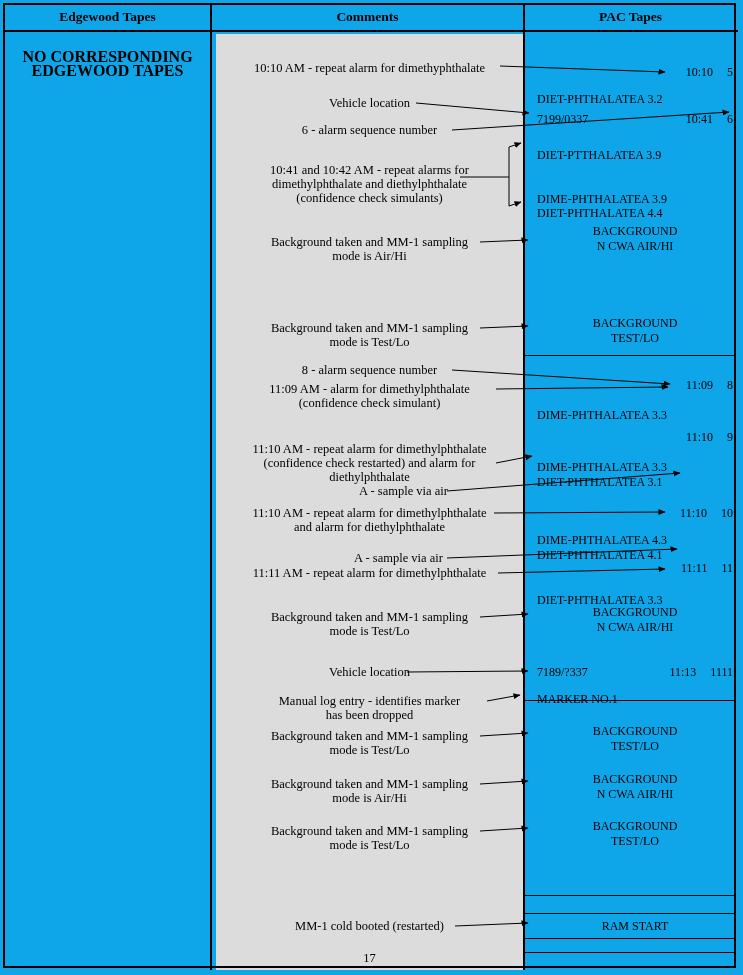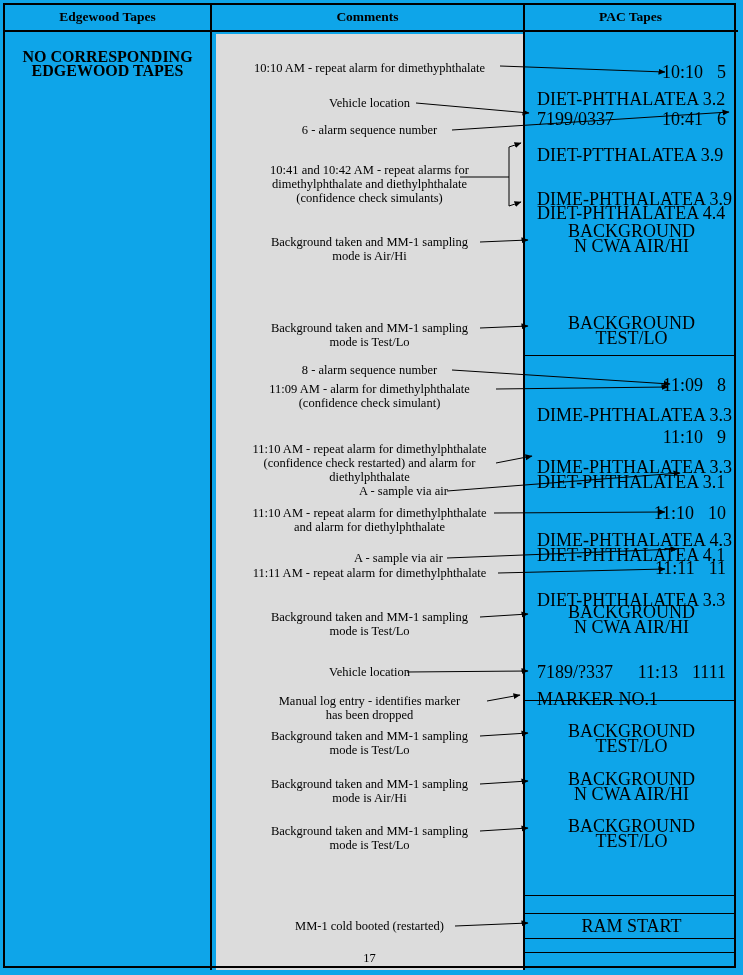--- a/index.html
+++ b/index.html
@@ -12,21 +12,21 @@
   .vdiv { position:absolute; top:3px; bottom:5px; width:2px; background:#000; }
   .hdr-line { position:absolute; left:3px; width:735px; top:30px; height:2px; background:#000; }
   .cell { position:absolute; top:6px; height:24px; line-height:22px; text-align:center; font-weight:bold; font-size:13.5px; }
   .h1 { left:5px;  width:205px; }
   .h2 { left:212px; width:311px; }
   .h3 { left:525px; width:211px; }
   .gray-panel { position:absolute; left:216px; width:307px; top:34px; bottom:5px; background:#dcdcdc; }
   .note { position:absolute; left:5px; width:205px; top:50px; text-align:center; font-weight:bold; font-size:16px; line-height:14px; }
   .comment { position:absolute; left:216px; width:307px; text-align:center; font-size:12.5px; line-height:14px; }
   .comment .cl { white-space:nowrap; }
-  .pac { position:absolute; left:527px; width:207px; box-sizing:border-box; padding:0 8px 0 10px; font-size:18px; line-height:14px; height:15px; display:flex; }
+  .pac { position:absolute; left:527px; width:207px; box-sizing:border-box; padding:0 1px 0 10px; font-size:12px; line-height:14px; height:15px; display:flex; }
   .pac span { white-space:nowrap; }
   .tn { justify-content:flex-end; gap:14px; }
   .nv { padding-right:20px;margin-top:12px; }
   .marker-row { padding-right:2px; }
   .three span.mid { margin-left:auto; }
   .three span.nr { margin-left:14px; text-align:right; }
   .ctr { display:block; text-align:center; height:auto; line-height:15px; }
   .rline { position:absolute; left:525px; width:211px; height:1px; background:#000; }
   .arrows { position:absolute; left:0; top:0; pointer-events:none; }
   .pagenum { position:absolute; left:216px; width:307px; top:951px; text-align:center; font-size:12.5px; }

